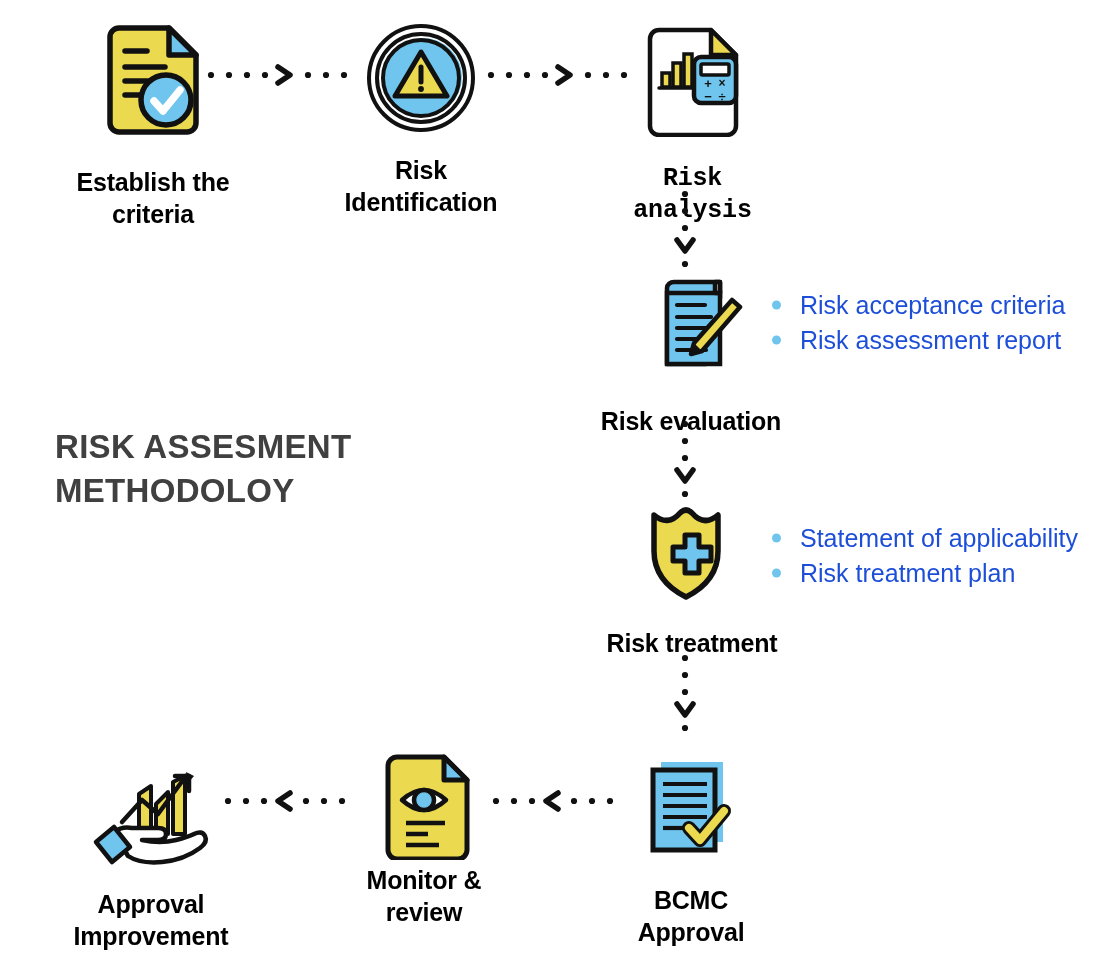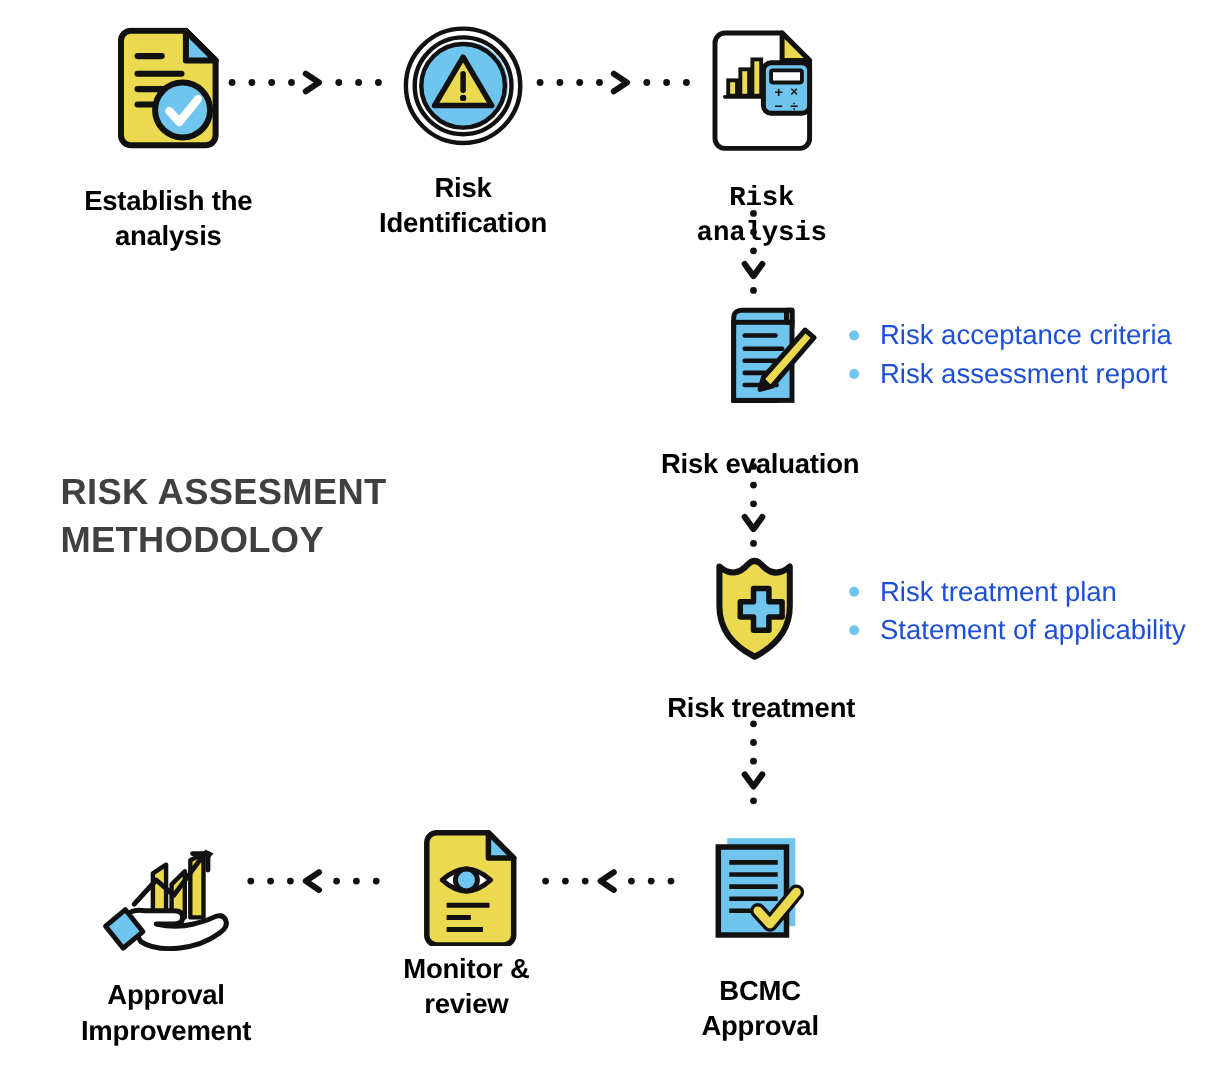--- a/index.html
+++ b/index.html
@@ -92,21 +92,21 @@
         <path d="M66 3 l27 27 h-27 z" fill="#6FC5ED" stroke="#111111" stroke-width="5.5" stroke-linejoin="round"></path>
         <line x1="22" y1="26" x2="44" y2="26" stroke="#111111" stroke-width="5.5" stroke-linecap="round"></line>
         <line x1="22" y1="42" x2="62" y2="42" stroke="#111111" stroke-width="5.5" stroke-linecap="round"></line>
         <line x1="22" y1="56" x2="58" y2="56" stroke="#111111" stroke-width="5.5" stroke-linecap="round"></line>
         <line x1="22" y1="70" x2="40" y2="70" stroke="#111111" stroke-width="5.5" stroke-linecap="round"></line>
         <circle cx="63" cy="75" r="25" fill="#6FC5ED" stroke="#111111" stroke-width="5.5"></circle>
         <path d="M51 76 l9 10 l17 -21" fill="none" stroke="#ffffff" stroke-width="7.5" stroke-linecap="round" stroke-linejoin="round"></path>
       </svg>
     </span>
     <div class="node-label" style="margin-top:22px;">Establish the
-analysis</div>
+criteria</div>
   </div>
 
   <div class="connector" style="left:205px; top:62px;">
     <svg width="150" height="26" viewBox="0 0 150 26">
       <g fill="#111111">
         <circle cx="6" cy="13" r="3.1"></circle>
           <circle cx="24" cy="13" r="3.1"></circle>
         <circle cx="42" cy="13" r="3.1"></circle>
           <circle cx="60" cy="13" r="3.1"></circle>
         <circle cx="103" cy="13" r="3.1"></circle>
@@ -220,22 +220,22 @@
     <span class="node-icon">
       <svg width="100" height="98" viewBox="0 0 100 98">
         <path d="M12 10 q14 12 26 -2 q6 -6 12 0 q12 14 26 2 v36 q0 30 -32 46 q-32 -16 -32 -46 z" fill="#EBD94F" stroke="#111111" stroke-width="5.5" stroke-linejoin="round"></path>
         <path d="M43 30 h14 v12 h12 v14 h-12 v12 h-14 v-12 h-12 v-14 h12 z" fill="#6FC5ED" stroke="#111111" stroke-width="5" stroke-linejoin="round"></path>
       </svg>
     </span>
     <div class="node-label" style="margin-top:20px;">Risk treatment</div>
   </div>
 
   <ul class="bullets" style="left:766px; top:521px;">
+    <li>Statement of applicability</li>
     <li>Risk treatment plan</li>
-    <li>Statement of applicability</li>
   </ul>
 
   <div class="connector" style="left:672px; top:652px;">
     <svg width="26" height="82" viewBox="0 0 26 82">
       <g fill="#111111">
         <circle cx="13" cy="6" r="3.1"></circle>
           <circle cx="13" cy="23" r="3.1"></circle>
         <circle cx="13" cy="40" r="3.1"></circle>
         <circle cx="13" cy="76" r="3.1"></circle>
       </g>

